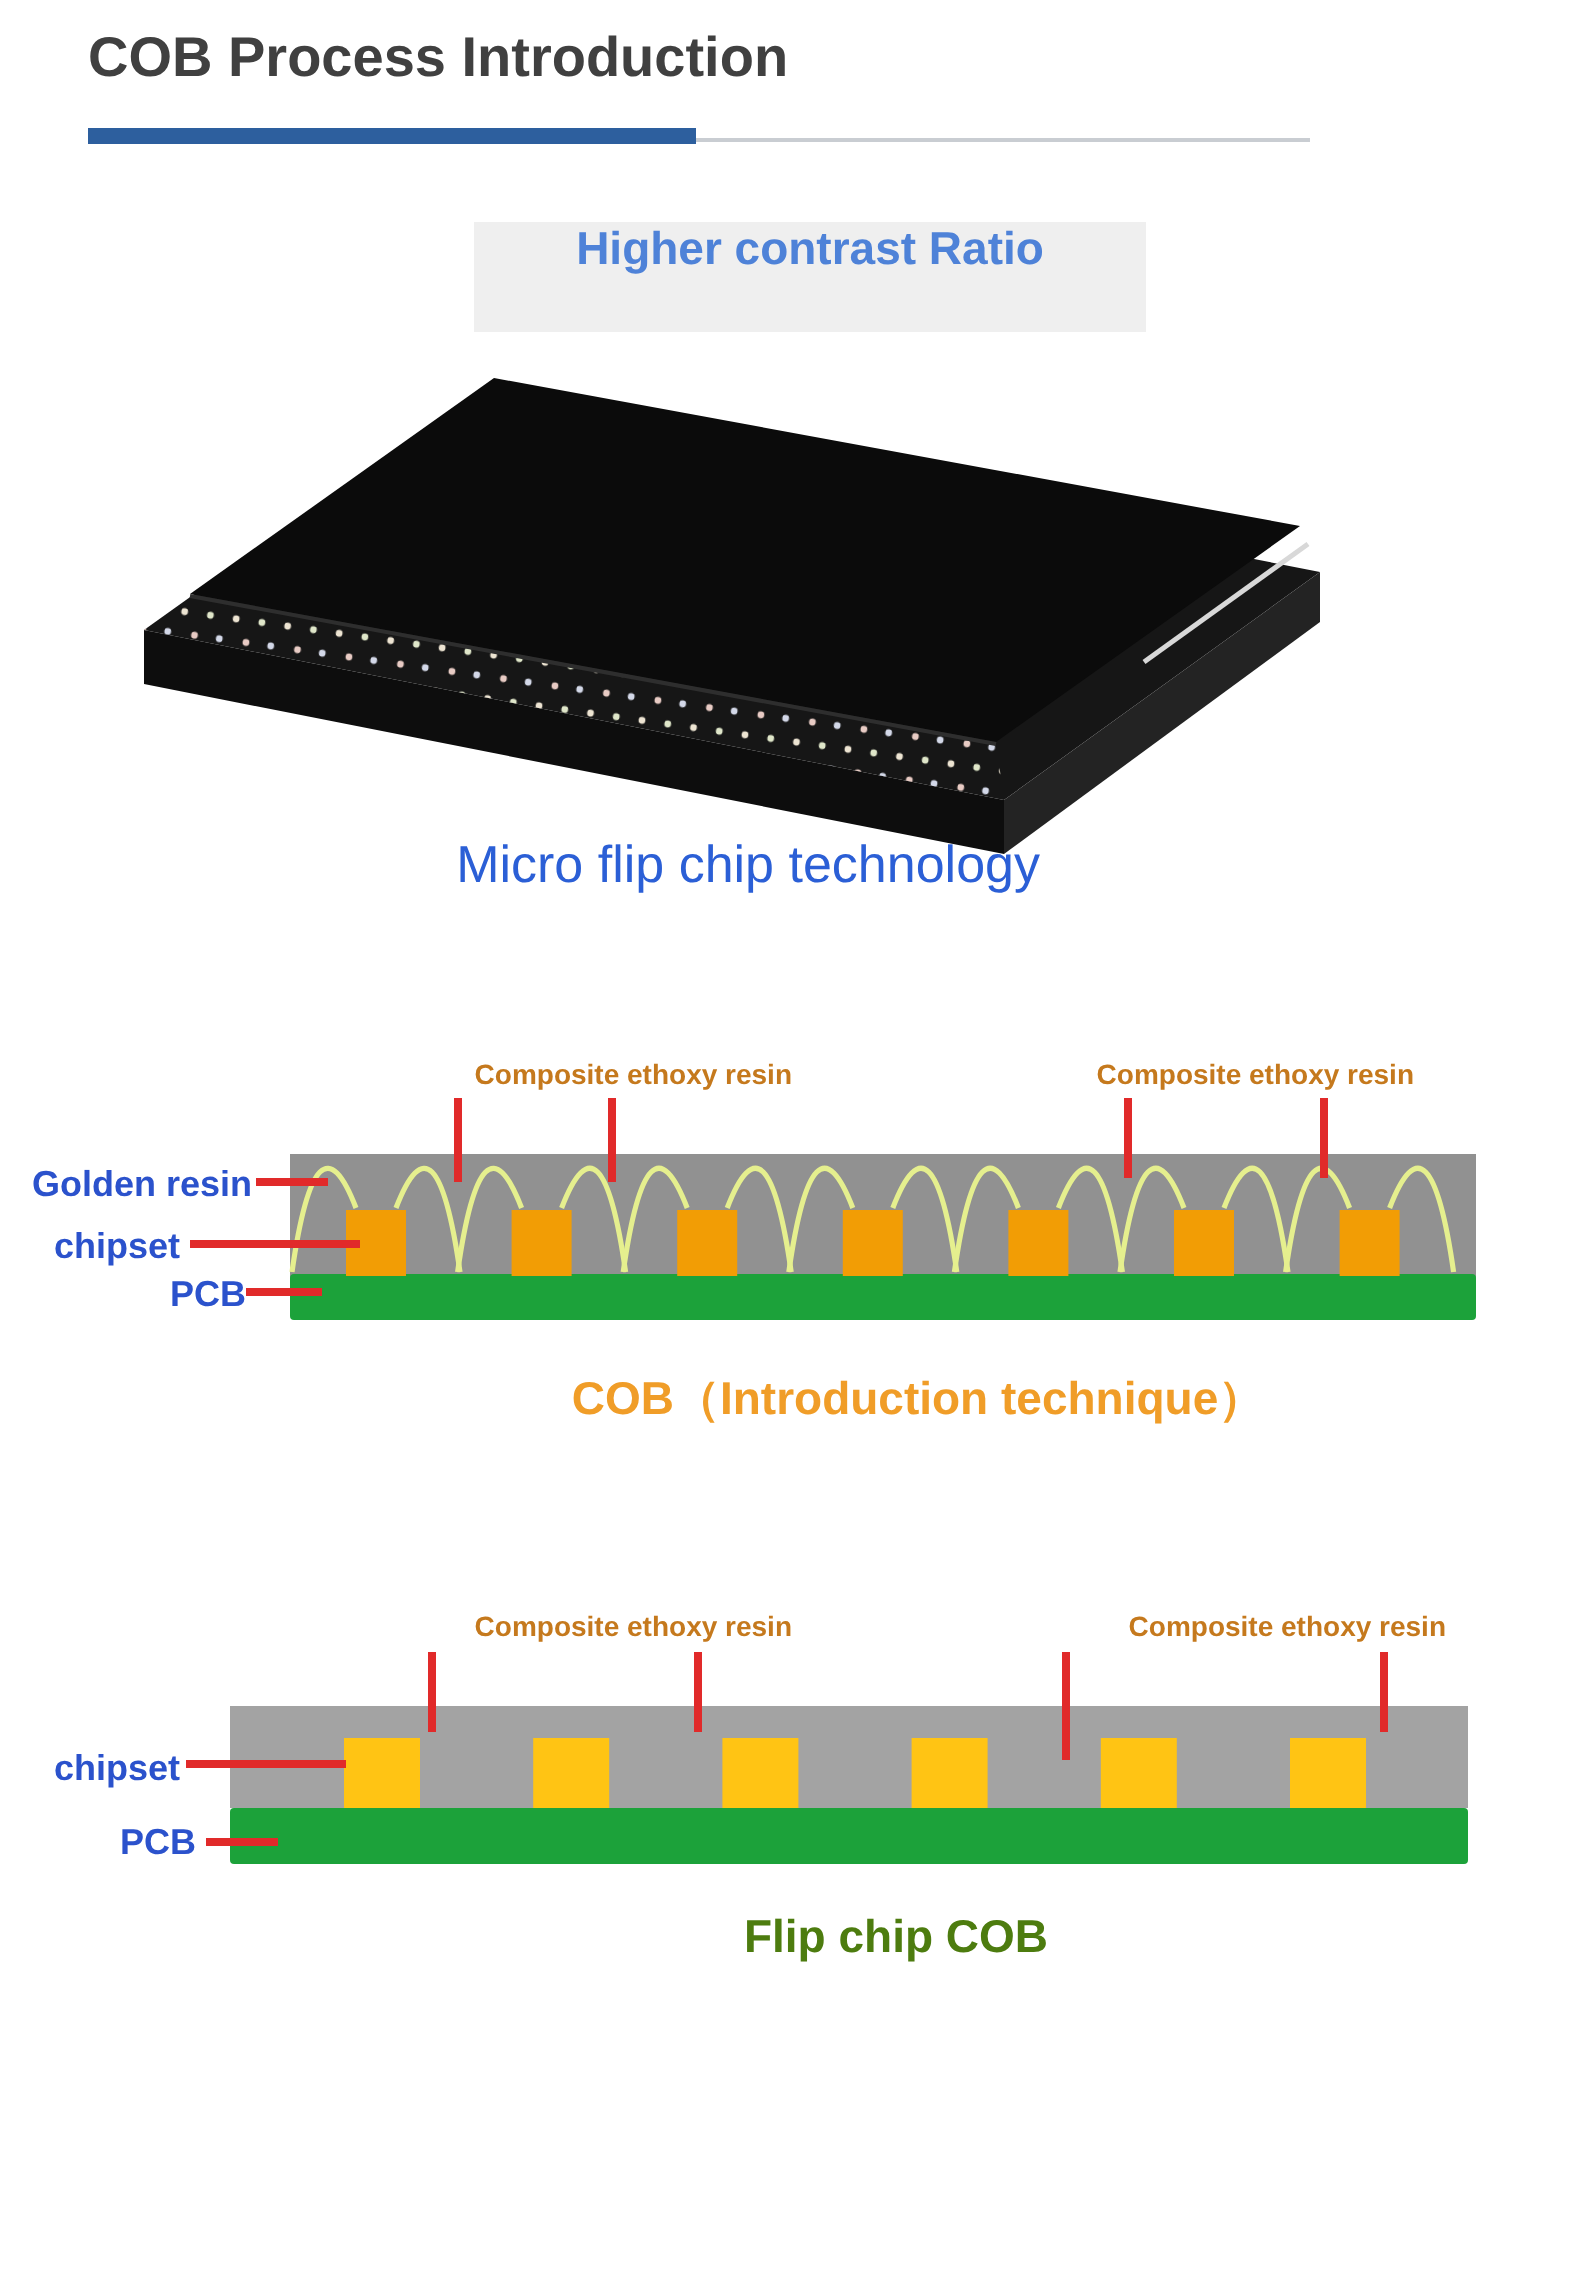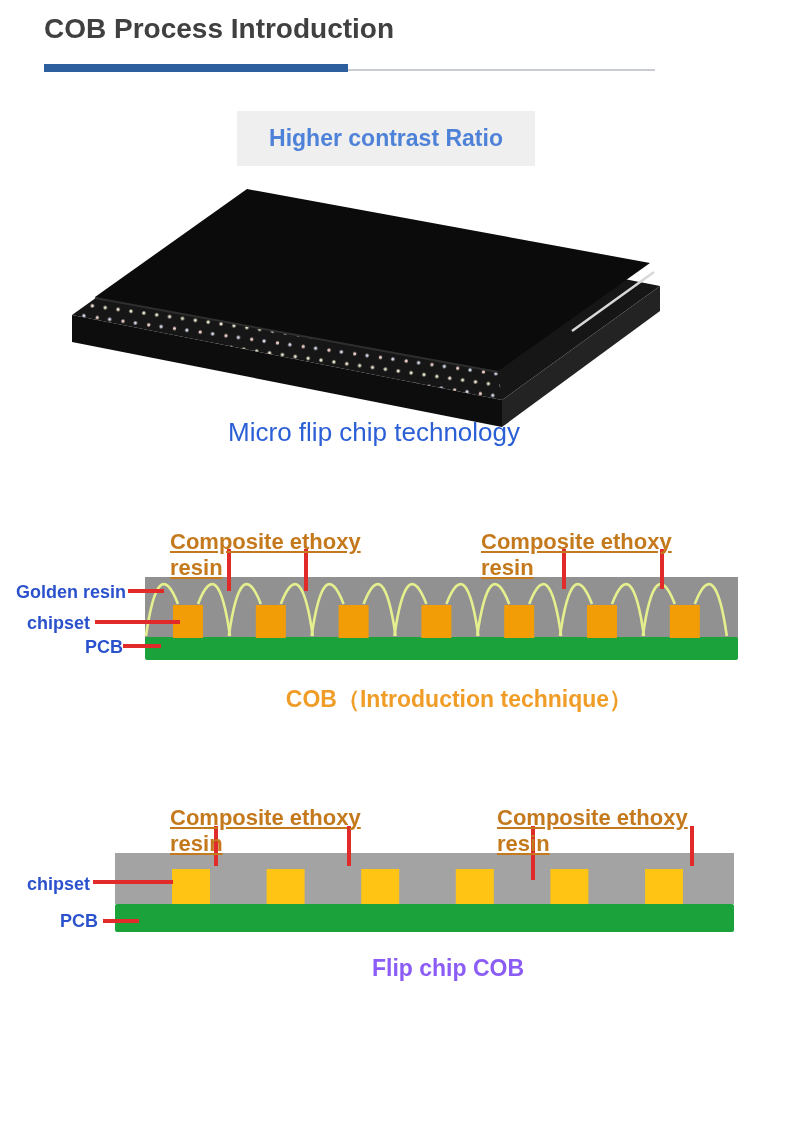--- a/index.html
+++ b/index.html
@@ -8,30 +8,30 @@
     font-family:"Liberation Sans", sans-serif;
   }
   .abs{position:absolute;}
   .page-title{
     left:44px;top:13px;font-size:28px;font-weight:bold;color:#0d0d0d;letter-spacing:0px;
   }
   .rule{left:44px;top:64px;width:611px;height:9px;}
   .rule-blue{position:absolute;left:0;top:0;width:304px;height:8px;background:#2D5F9E;}
   .rule-thin{position:absolute;left:304px;top:5px;width:307px;height:2px;background:#C9CDD2;}
   .feature-box{
-    left:237px;top:111px;width:298px;height:55px;background:#EFEFEF;
-    display:flex;align-items:center;justify-content:center;
+    left:237px;top:111px;width:336px;height:55px;background:#EFEFEF;
+    display:flex;justify-content:center;
     font-size:23px;font-weight:bold;color:#4E82D8;
   }
   .art{left:0;top:0;width:790px;height:1141px;}
   .fig-caption{
     left:120px;top:417px;width:400px;text-align:right;
     font-size:26px;color:#2B5FD6;font-weight:normal;
   }
-  .resin-label{font-size:22px;font-weight:bold;color:#C5791D;text-align:left;text-decoration:underline;}
+  .resin-label{font-size:14px;font-weight:bold;color:#C5791D;text-align:right;}
   .blue-label{font-size:18px;font-weight:bold;color:#2B52CC;text-align:right;}
   .diag-caption{font-size:23px;font-weight:bold;color:#F09D28;text-align:center;}
 </style>
 </head>
 <body>
 
 <div class="page">
 
   <svg class="abs art" viewBox="0 0 790 1141">
     <defs>
@@ -132,15 +132,15 @@
   <div class="abs resin-label" style="left: 481px; top: 529px; width: 226px; color: rgb(197, 121, 29);">Composite ethoxy resin</div>
   <div class="abs blue-label" style="left: 10px; top: 582px; width: 116px; color: rgb(43, 82, 204);">Golden resin</div>
   <div class="abs blue-label" style="left: 10px; top: 613px; width: 80px; color: rgb(43, 82, 204);">chipset</div>
   <div class="abs blue-label" style="left: 10px; top: 637px; width: 113px; color: rgb(43, 82, 204);">PCB</div>
   <div class="abs diag-caption" style="left: 162px; top: 684px; width: 594px; color: rgb(240, 157, 40);">COB（Introduction technique）</div>
 
   <div class="abs resin-label" style="left: 170px; top: 805px; width: 226px; color: rgb(197, 121, 29);">Composite ethoxy resin</div>
   <div class="abs resin-label" style="left: 497px; top: 805px; width: 226px; color: rgb(197, 121, 29);">Composite ethoxy resin</div>
   <div class="abs blue-label" style="left: 10px; top: 874px; width: 80px; color: rgb(43, 82, 204);">chipset</div>
   <div class="abs blue-label" style="left: 10px; top: 911px; width: 88px; color: rgb(43, 82, 204);">PCB</div>
-  <div class="abs diag-caption" style="left: 155px; top: 955px; width: 586px; color: #8b5cf6;">Flip chip COB</div>
+  <div class="abs diag-caption" style="left: 155px; top: 955px; width: 586px; color: #4d7c0f;">Flip chip COB</div>
 
 </div>
 
 </body></html>

